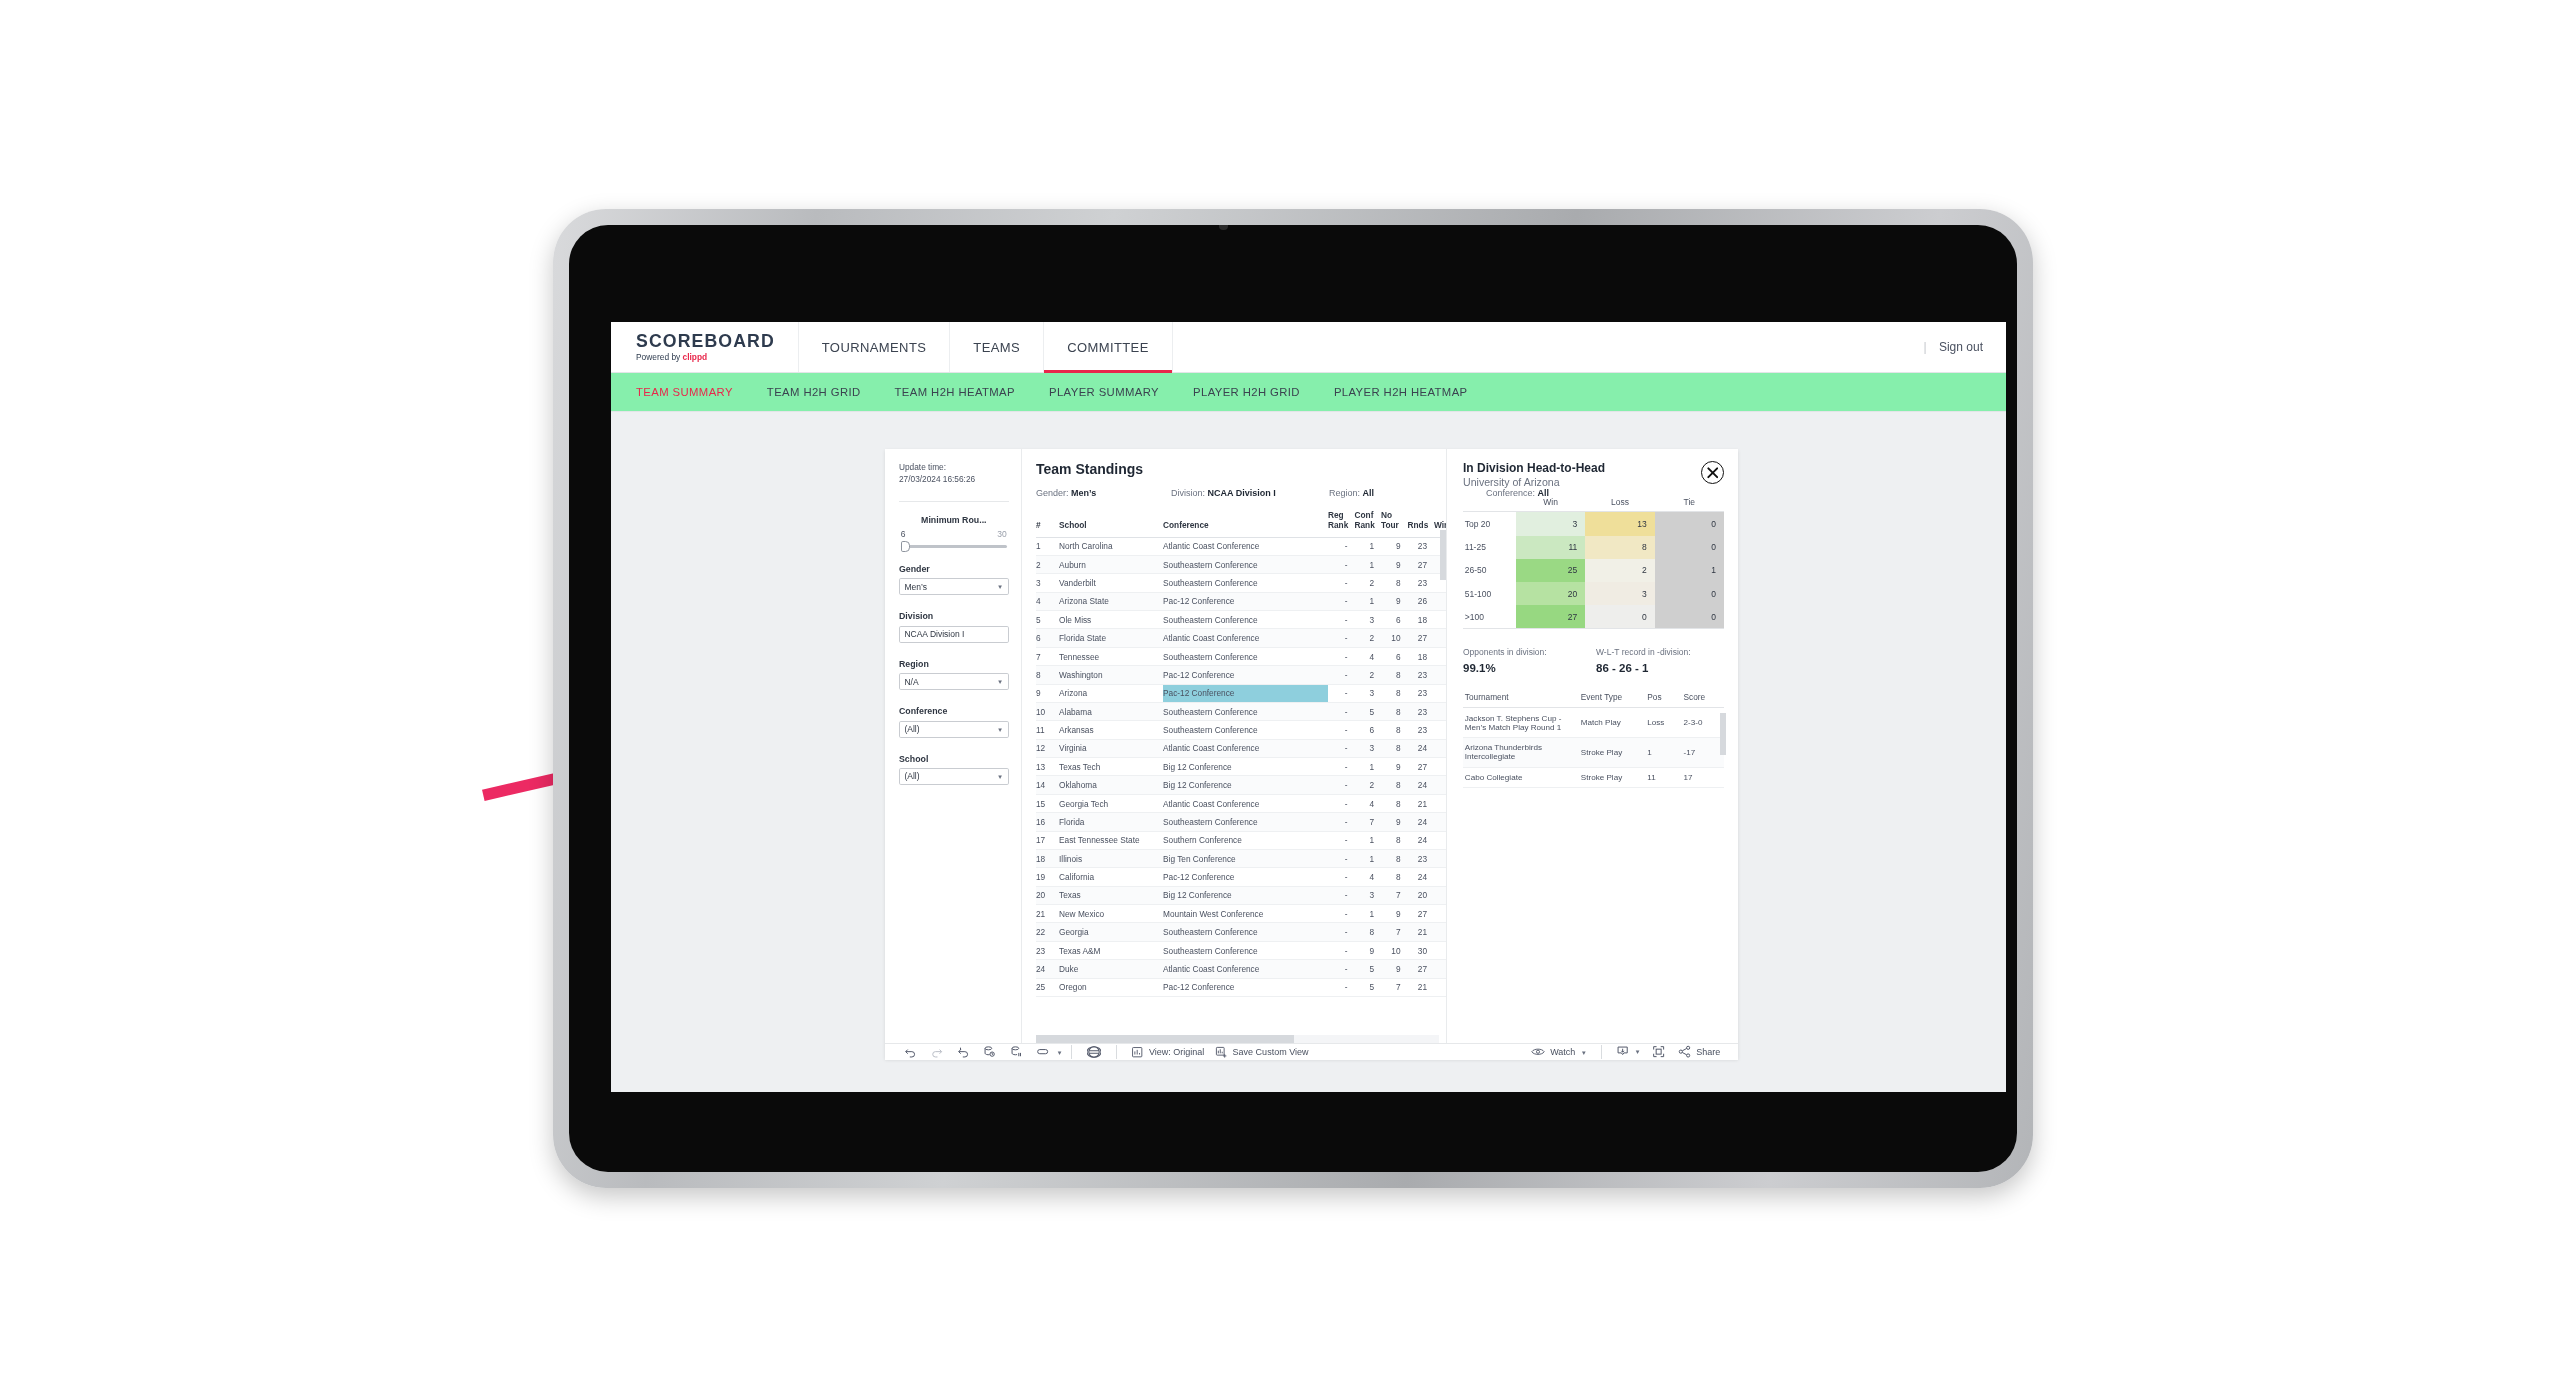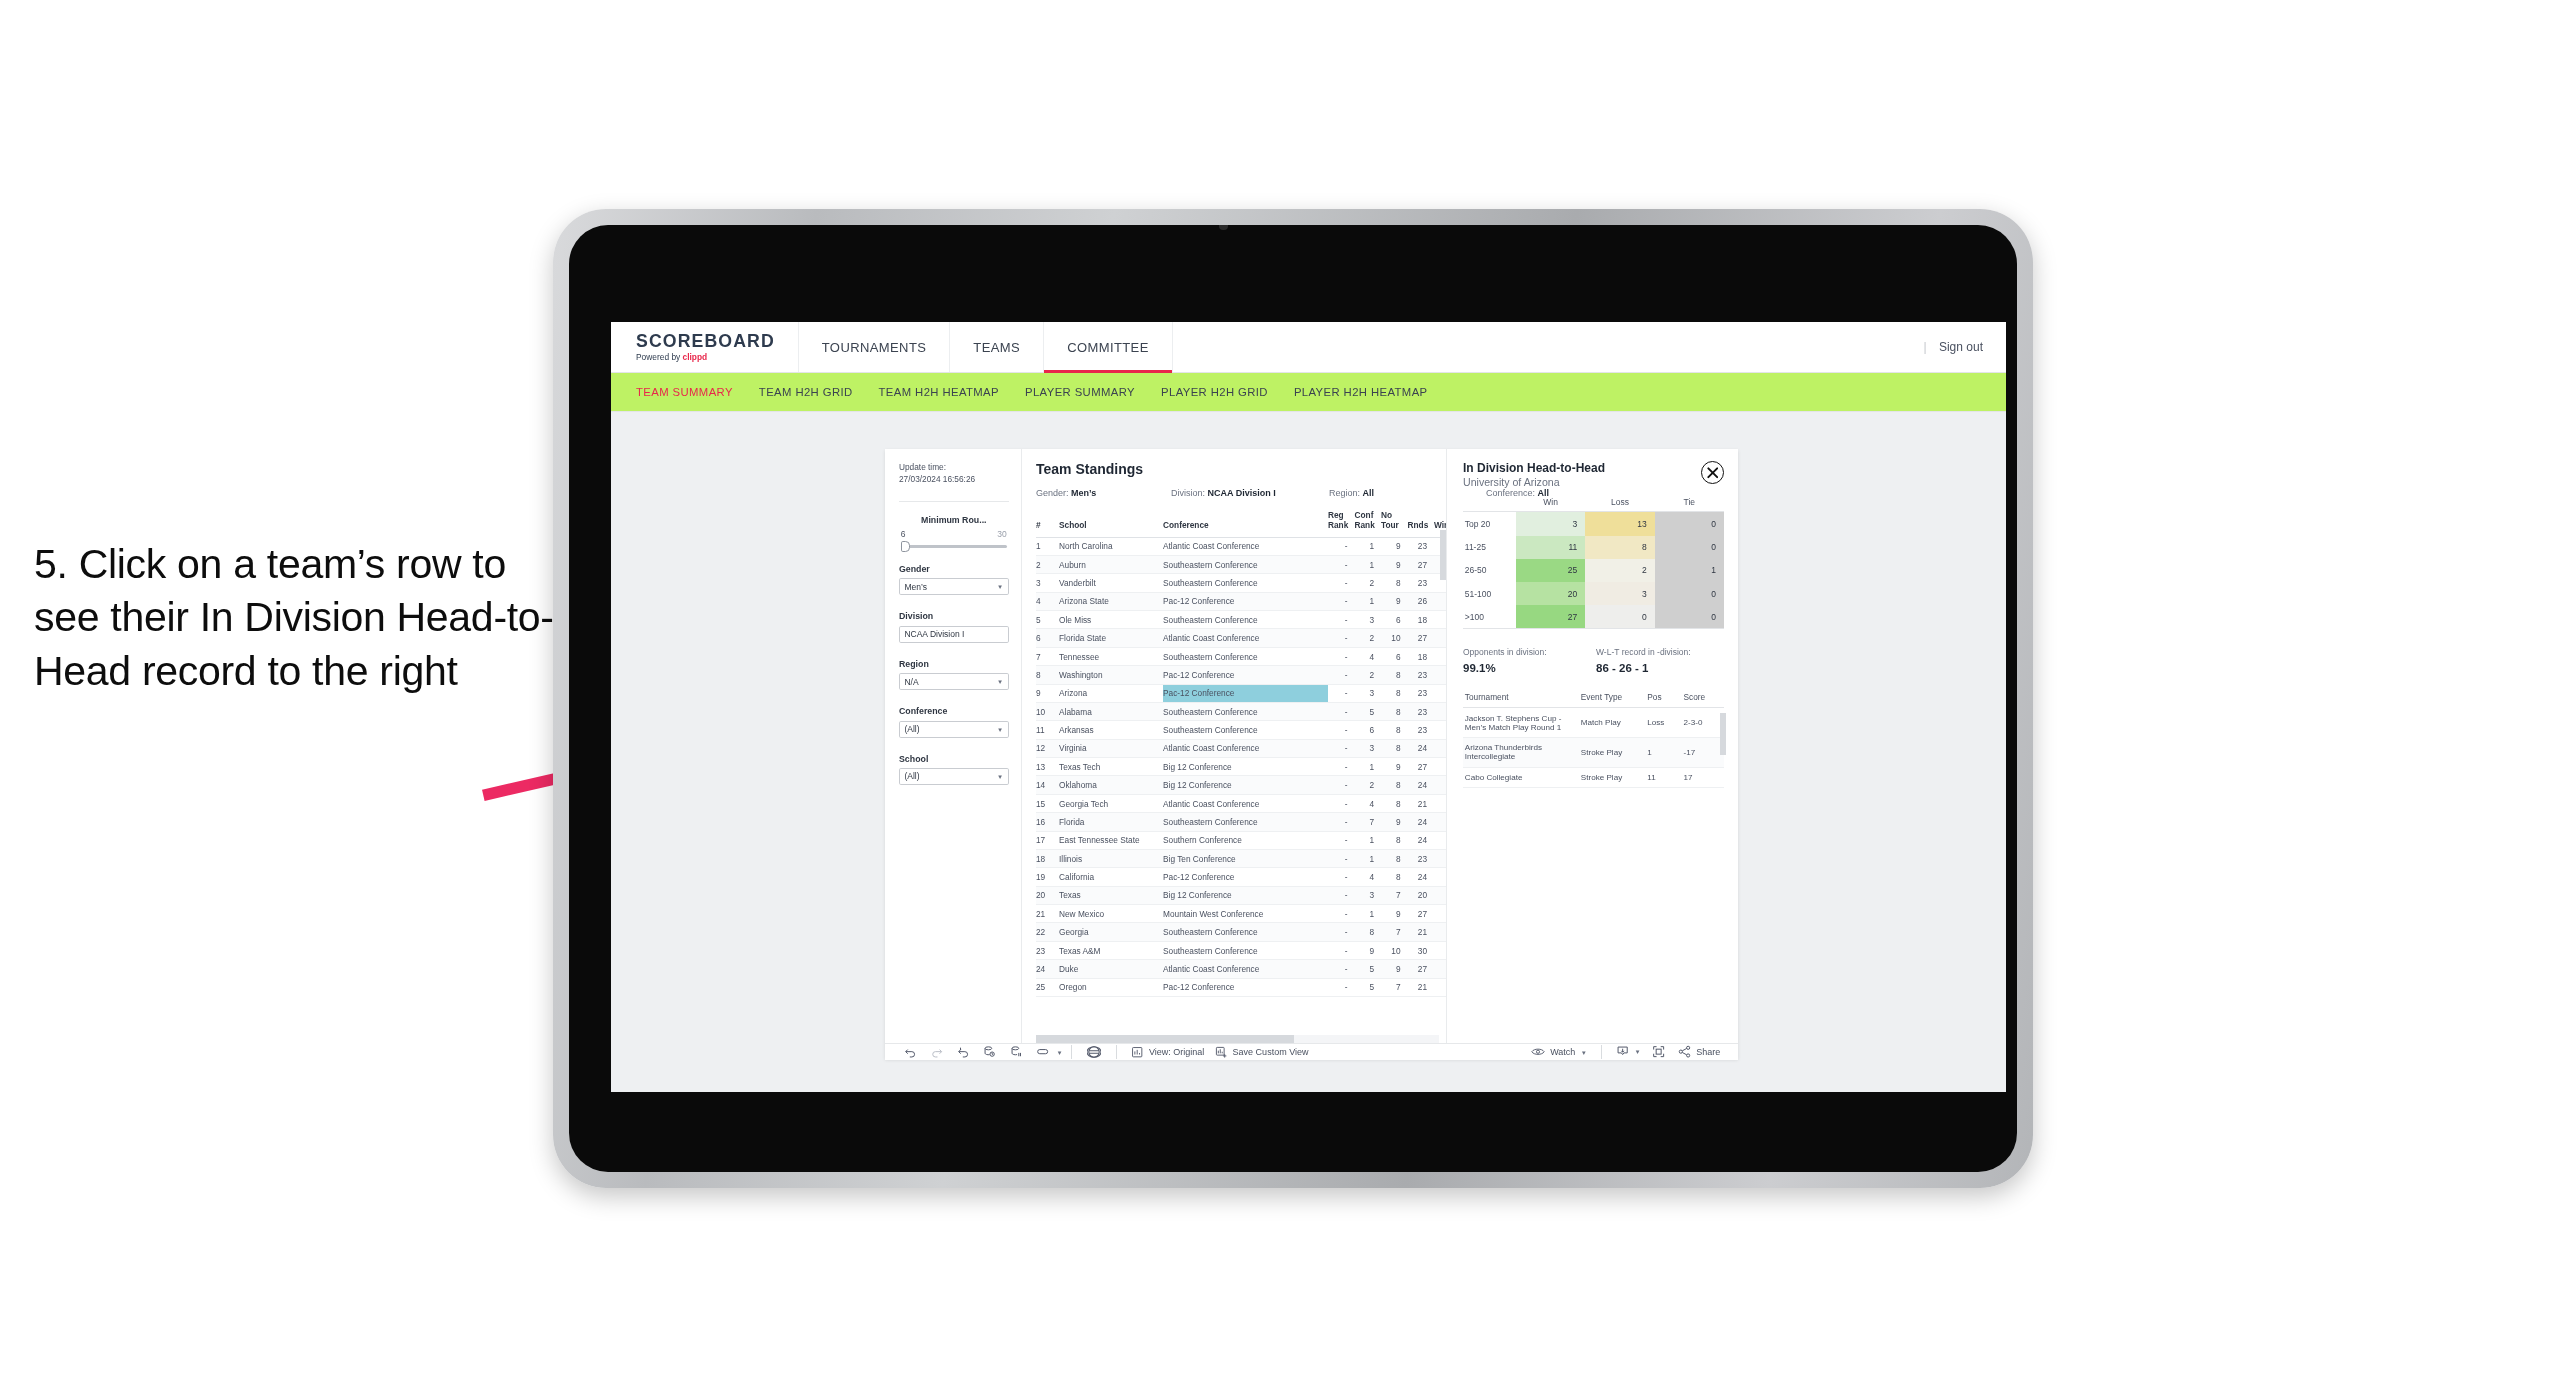--- a/index.html
+++ b/index.html
@@ -60,22 +60,22 @@
     letter-spacing:0.4px; position:relative; border-right:0.9px solid #eceef0; cursor:pointer;
   }
   .navitem.active::after {
     content:""; position:absolute; left:0; right:0; bottom:-0.9px; height:2.7px; background:#e8274b;
   }
   .nav-right { margin-left:auto; display:flex; align-items:center; gap:12.4px; padding-right:23px; font-size:12px; color:#4a5160; }
   .nav-sep { color:#c6c9cd; }
 
   
   .subbar {
-    height: 39px; background:#bef264; display:flex; align-items:center;
-    border-bottom:0.9px solid #e3e5e8; padding-left:25px; gap:26px;
+    height: 39px; background:#86efac; display:flex; align-items:center;
+    border-bottom:0.9px solid #e3e5e8; padding-left:25px; gap:34px;
   }
   .subtab { font-size:11.3px; color:#3b4350; letter-spacing:0.4px; cursor:pointer; }
   .subtab.active { color:#e8274b; }
 
   
   .workspace { position:relative; height: 680px; background:#eef0f2; }
   .viz {
     position:absolute; left:274px; top:37px; width: 853px; height: 611px;
     background:#fff; box-shadow: 0 0.9px 3.5px rgba(0,0,0,.10);
     display:flex; flex-direction:column;
@@ -173,21 +173,20 @@
   .tbsep { width:0.9px; height:13.3px; background:#d9dcdf; margin:0 8.8px; }
   .tbitem { display:flex; align-items:center; gap:5.3px; cursor:pointer; padding:0 5.3px; }
   .tb-spacer { flex:1; }
   .caretdn { font-size:6.2px; color:#6a7180; }
 </style>
 </head>
 <body>
 
 <div id="stage">
 
-  <div id="annotation">5. Click on a team’s row to see their In Division Head-to-Head record to the right</div>
 
   <svg id="arrow" viewBox="0 0 560 150">
     <defs>
       <marker id="ah" markerWidth="7" markerHeight="7" refX="2.6" refY="3.5" orient="auto">
         <path d="M0,0 L7,3.5 L0,7 z" fill="#ec2a63"></path>
       </marker>
     </defs>
     <line x1="6" y1="138" x2="512" y2="22" stroke="#ec2a63" stroke-width="13" marker-end="url(#ah)"></line>
   </svg>
 

